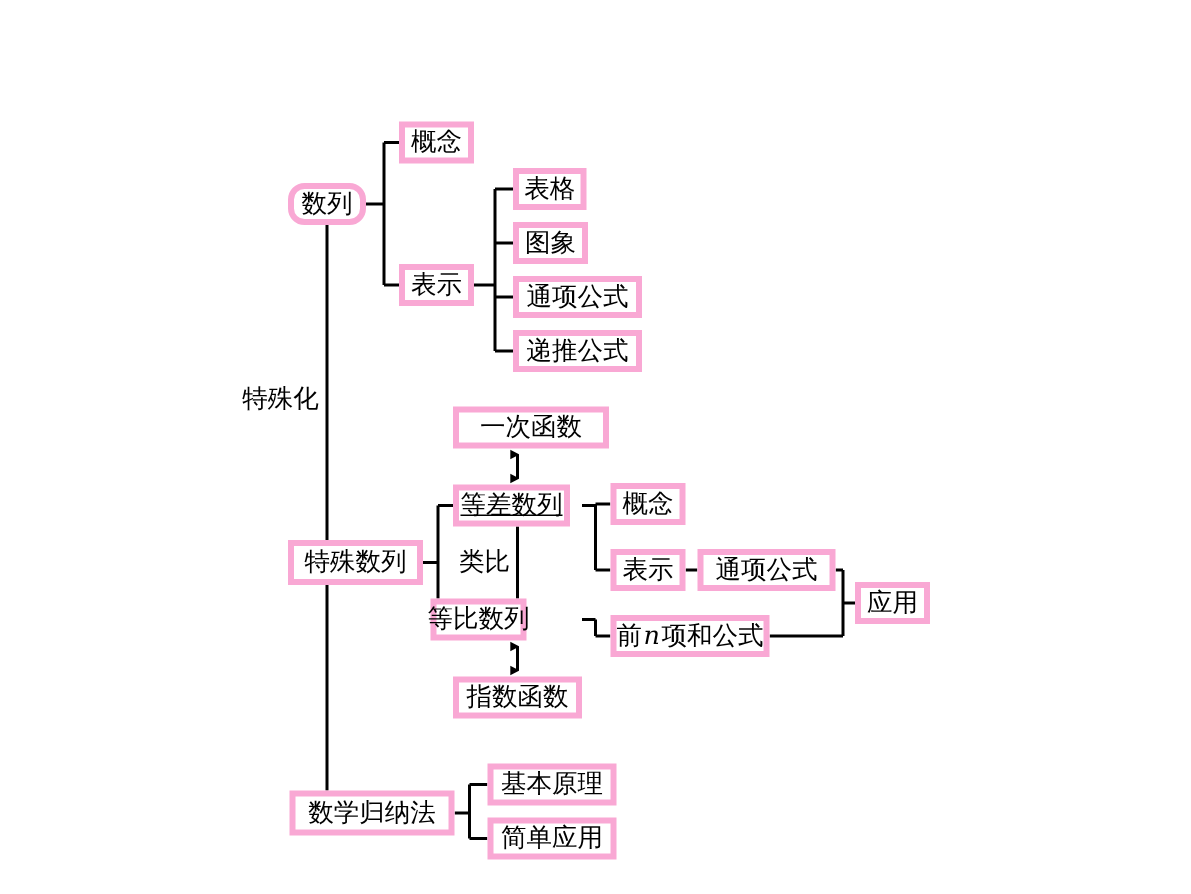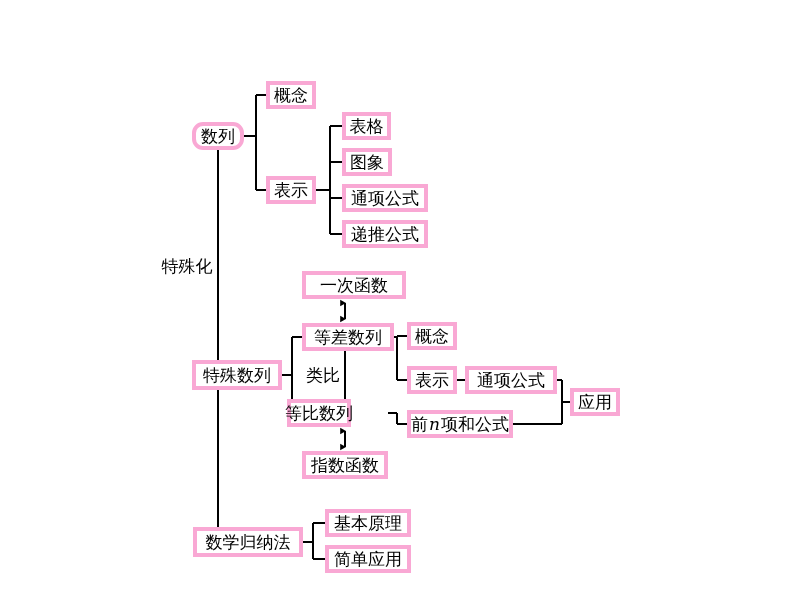--- a/index.html
+++ b/index.html
@@ -163,21 +163,21 @@
   </div>
 
   <div class="node" style="left:302px; top:271px; width:104px; height:28px;">
     <span>一次函数</span>
   </div>
 
   <div class="node" style="left:192px; top:360px; width:90px; height:30px;">
     <span>特殊数列</span>
   </div>
 
-  <div class="node" style="left:302px; top:323px; width:92px; height:28px;">
+  <div class="node" style="left:302px; top:323px; width:78px; height:28px;text-decoration:underline;">
     <span>等差数列</span>
   </div>
 
   <div class="plain-label" style="left:303px; top:365px; width:40px; height:20px;">
     <span>类比</span>
   </div>
 
   <div class="node" style="left:287px; top:399px; width:64px; height:28px;">
     <span>等比数列</span>
   </div>

